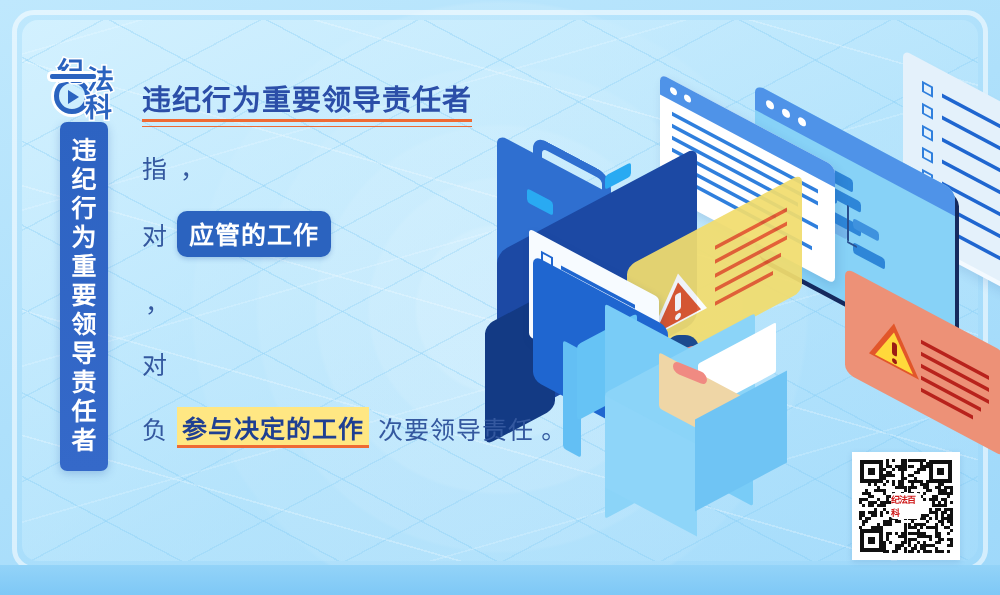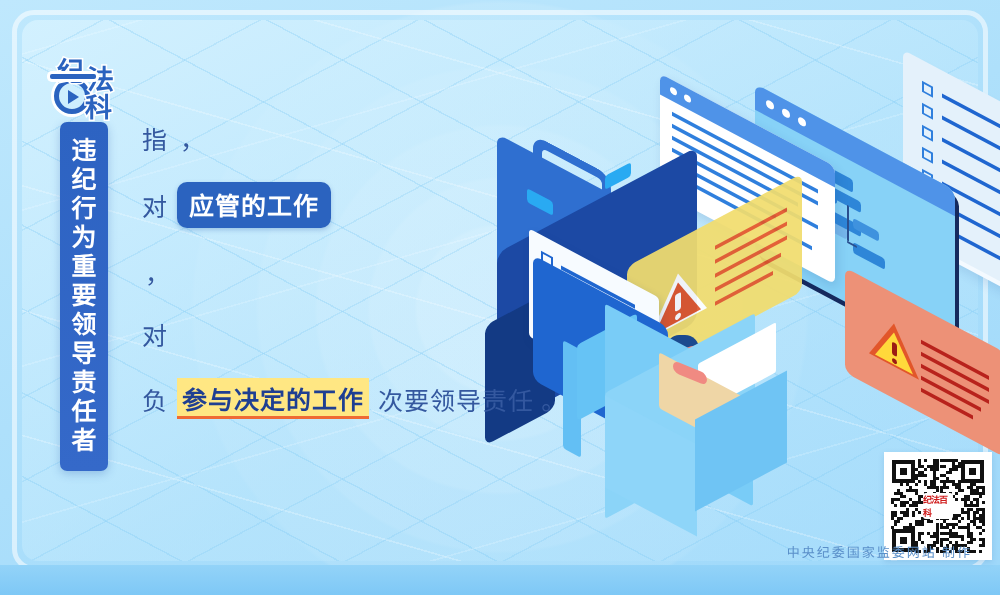--- a/index.html
+++ b/index.html
@@ -295,21 +295,21 @@
   .person-face{left:222px;top:252px;width:24px;height:20px;background:#f08a82;border-radius:6px 10px 10px 6px;transform:skewY(-18deg);}
   .person-collar{left:205px;top:252px;width:18px;height:20px;background:#ffffff;border-radius:4px;transform:skewY(-22deg);}
   .person-arm{left:218px;top:272px;width:34px;height:12px;background:#f08a82;border-radius:8px;transform:skewY(22deg);}
   .book-page{left:243px;top:248px;width:78px;height:50px;background:#ffffff;transform:skewY(-28deg);border-radius:2px;}
   .book-cover{left:204px;top:280px;width:86px;height:56px;background:#efd6a6;transform:skewY(28deg);border-radius:3px;}
   .book-cover2{left:202px;top:282px;width:86px;height:56px;background:#e3a75c;transform:skewY(28deg);border-radius:3px;z-index:-1;}
 
   
   .qr{
     position:absolute;left:852px;top:452px;width:108px;height:108px;background:#ffffff;
-    padding:7px;box-sizing:border-box;box-shadow:0 2px 6px rgba(30,80,150,.15);margin-left:32px;
+    padding:7px;box-sizing:border-box;box-shadow:0 2px 6px rgba(30,80,150,.15);
   }
   .qr .mat{position:relative;width:100%;height:100%;background:#ffffff;overflow:hidden;}
   .qr .fm{position:absolute;width:23px;height:23px;border:4px solid #111;box-sizing:border-box;}
   .qr .fm:after{content:"";position:absolute;left:4px;top:4px;width:7px;height:7px;background:#111;}
   .qr .fm.tl{left:1px;top:1px;}
   .qr .fm.tr{right:1px;top:1px;}
   .qr .fm.bl{left:1px;bottom:1px;}
   .qr .noise{position:absolute;left:0;top:0;right:0;bottom:0;}
   .qr .noise span{position:absolute;width:3px;height:3px;background:#111;display:block;}
   .qr .badge{
@@ -469,20 +469,21 @@
       <span>导</span>
       <span>责</span>
       <span>任</span>
       <span>者</span>
     </div>
   </div>
 
   <div class="content">
 
     <div class="title">
+      <span>违纪行为重要领导责任者</span>
       <span class="ul1"></span>
       <span class="ul2"></span>
     </div>
 
     <div class="line">
       <span class="plain">指</span>
       <span class="gap"></span>
       <span class="comma">，</span>
     </div>
 
@@ -859,14 +860,13 @@
           <span style="left:69.74px;top:90.97px;width:3.03px;height:3.03px"></span>
           <span style="left:75.81px;top:90.97px;width:3.03px;height:3.03px"></span>
           <span style="left:78.84px;top:90.97px;width:3.03px;height:3.03px"></span>
           <span style="left:81.87px;top:90.97px;width:3.03px;height:3.03px"></span>
           <span style="left:87.94px;top:90.97px;width:3.03px;height:3.03px"></span>
         </div>
       <div class="badge">纪法百科</div>
     </div>
   </div>
 
-  <div class="footer">中央纪委国家监委网站 制作</div>
 </div>
 
 </body></html>

